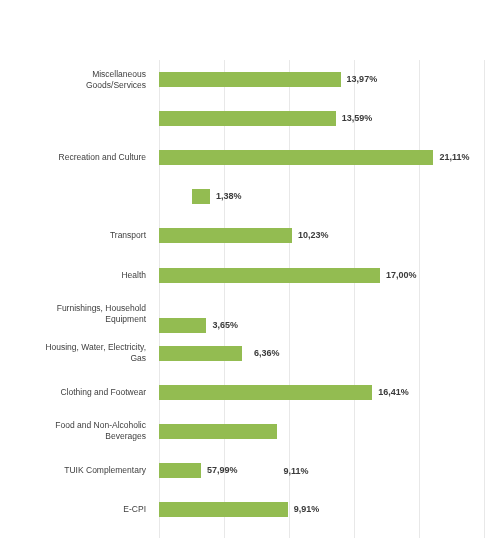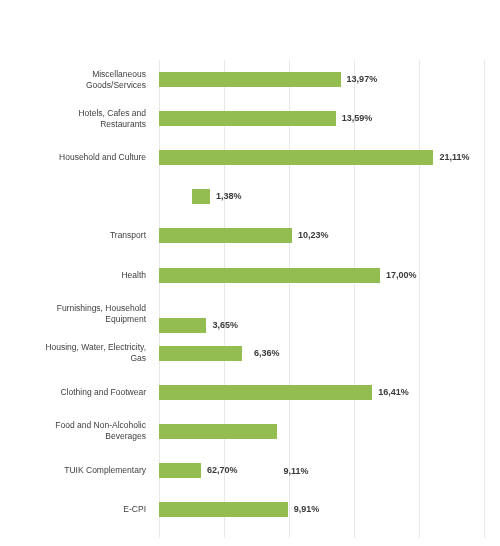--- a/index.html
+++ b/index.html
@@ -95,23 +95,21 @@
   }
 </style>
 </head>
 <body>
 
 <div id="chart-root">
 
   <div id="labels">
       <div class="label-cell" style="top: 0px;">Miscellaneous
 Goods/Services</div>
-      <div class="label-cell" style="top: 39.1px;">Hotels, Cafes and
-Restaurants</div>
-      <div class="label-cell" style="top: 78.2px;">Household and Culture</div>
+      <div class="label-cell" style="top: 78.2px;">Recreation and Culture</div>
       <div class="label-cell" style="top: 156.4px;">Transport</div>
       <div class="label-cell" style="top: 195.5px;">Health</div>
       <div class="label-cell" style="top: 234.6px;">Furnishings, Household
 Equipment</div>
       <div class="label-cell" style="top: 273.7px;">Housing, Water, Electricity,
 Gas</div>
       <div class="label-cell" style="top: 312.8px;">Clothing and Footwear</div>
       <div class="label-cell" style="top: 351.9px;">Food and Non-Alcoholic
 Beverages</div>
       <div class="label-cell" style="top: 391px;">TUIK Complementary</div>
@@ -163,21 +161,21 @@
         <div class="row" style="top: 312.8px;">
           <div class="bar" style="width: 213.33px; background: rgb(147, 188, 81);"></div>
           <div class="bar-value" style="left: 219.33px;">16,41%</div>
         </div>
         <div class="row" style="top: 351.9px;">
           <div class="bar" style="width: 118.43px; background: rgb(147, 188, 81);"></div>
           <div class="bar-value" style="left: 124.43px; margin-top: 40px;">9,11%</div>
         </div>
         <div class="row" style="top: 391px;">
           <div class="bar" style="width: 41.99px; background: rgb(147, 188, 81);"></div>
-          <div class="bar-value" style="left: 47.99px;">62,70%</div>
+          <div class="bar-value" style="left: 47.99px;">57,99%</div>
         </div>
         <div class="row" style="top: 430.1px;">
           <div class="bar" style="width: 128.83px; background: rgb(147, 188, 81);"></div>
           <div class="bar-value" style="left: 134.83px; text-align: right;">9,91%</div>
         </div>
       </div>
   </div>
 
 </div>
 

